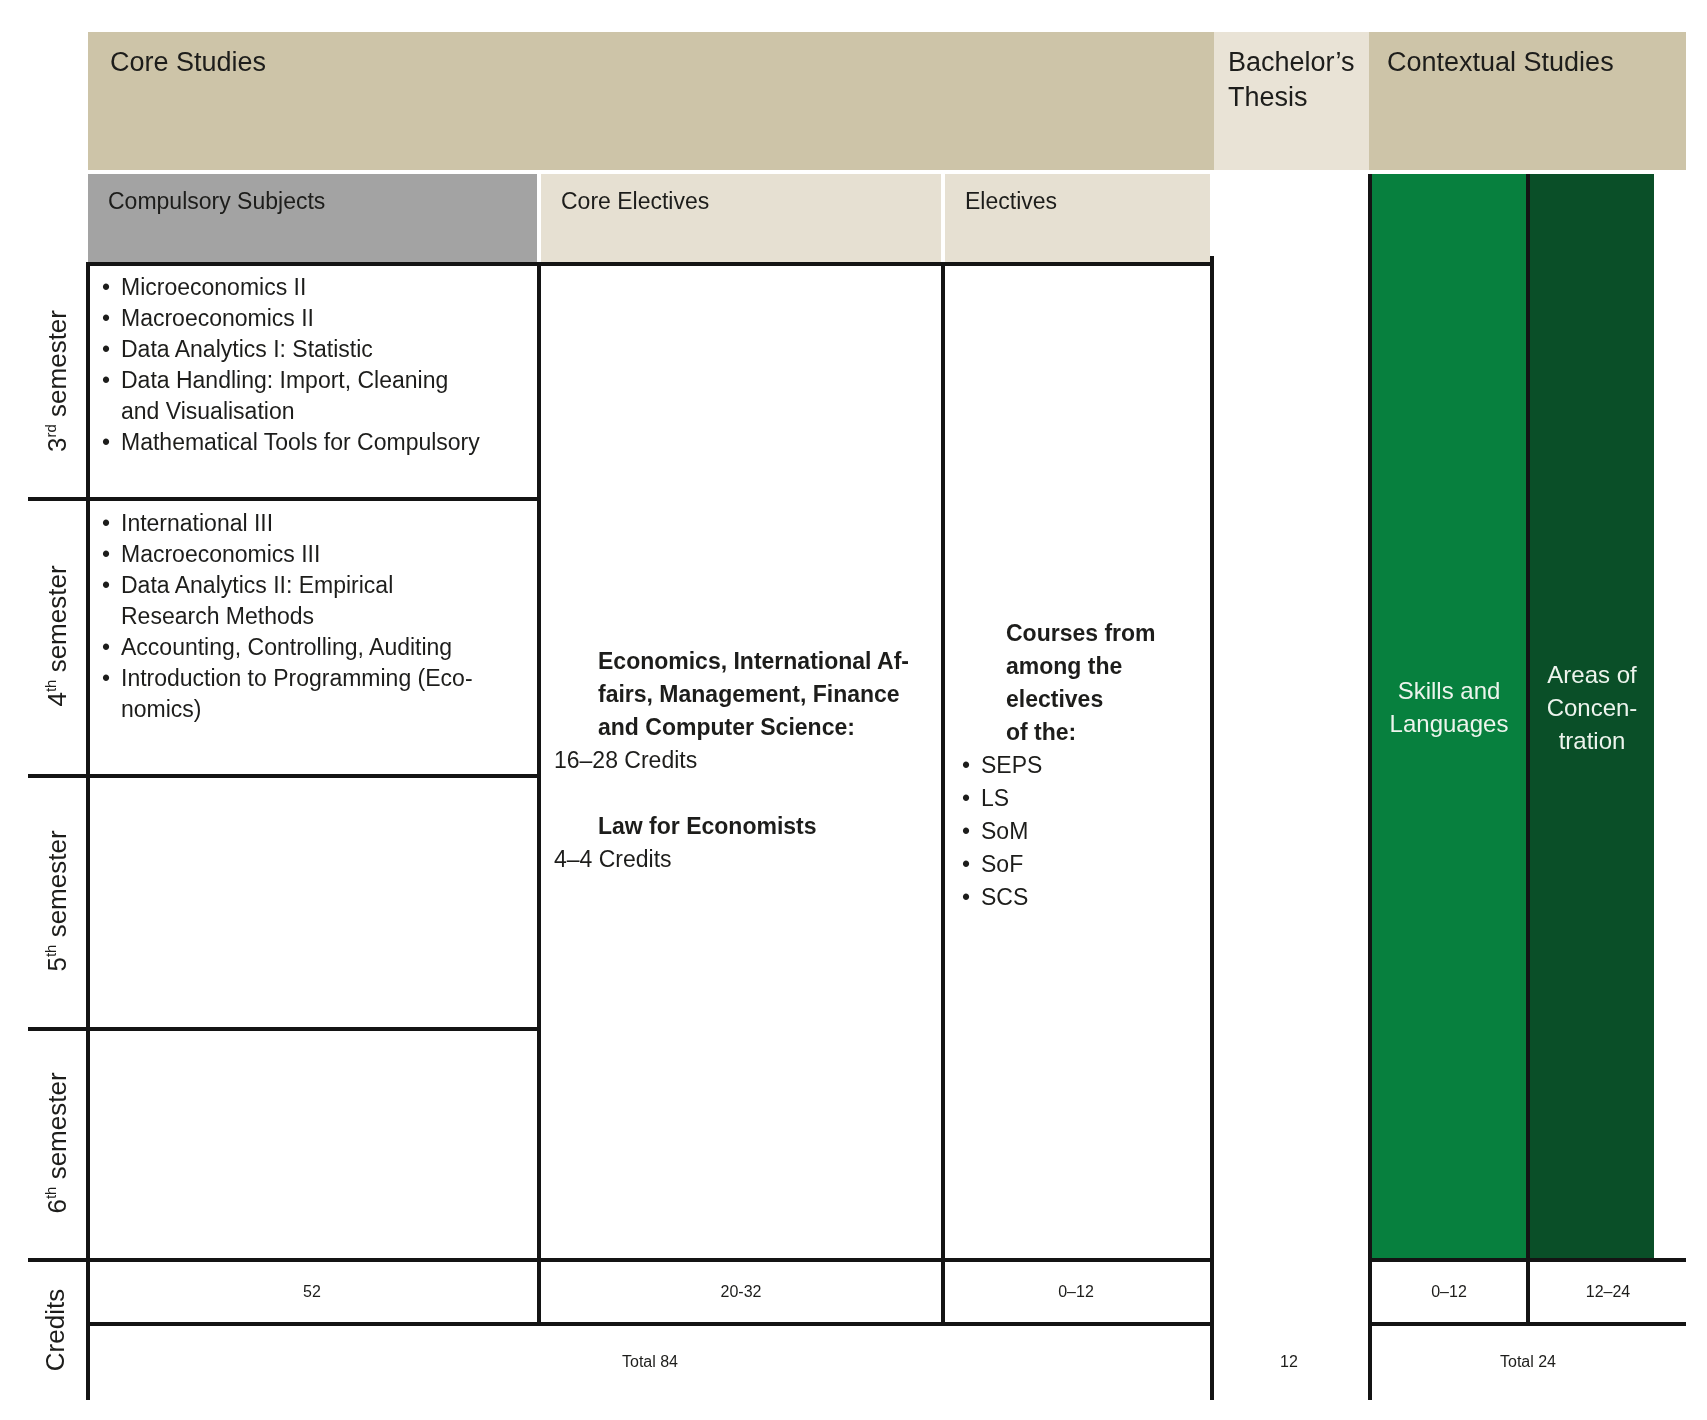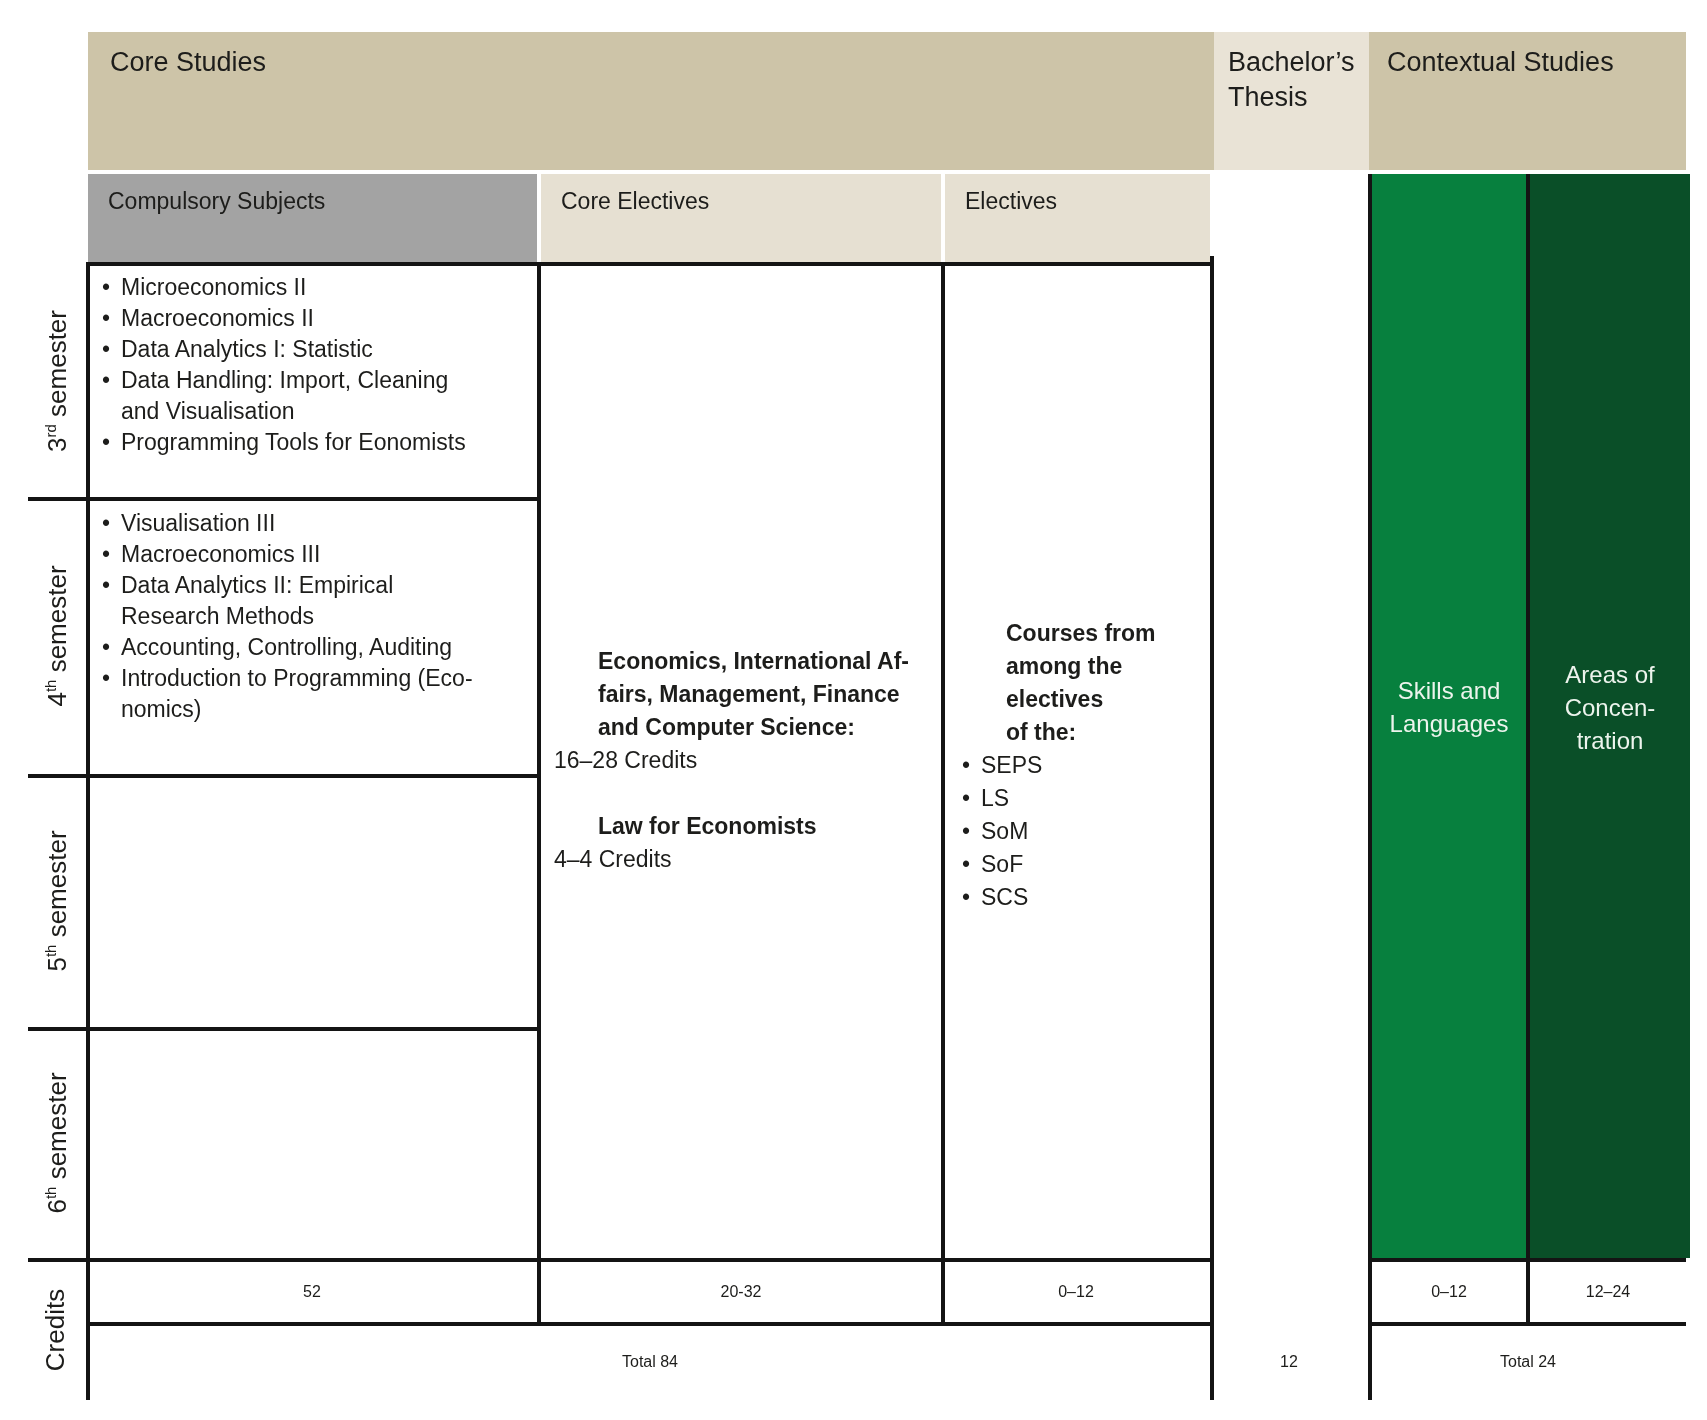--- a/index.html
+++ b/index.html
@@ -55,21 +55,21 @@
   </div>
 
   <div class="cell hdr2" style="left:88px;top:174px;width:449px;height:88px;background:#a3a3a3;">Compulsory Subjects</div>
   <div class="cell hdr2" style="left:541px;top:174px;width:400px;height:88px;background:#e6e0d2;">Core Electives</div>
   <div class="cell hdr2" style="left:945px;top:174px;width:265px;height:88px;background:#e6e0d2;">Electives</div>
 
   <div class="greencol" style="left:1372px;top:174px;width:154px;height:1084px;background:#07803e;">
     <div class="greenlabel">Skills and
 Languages</div>
   </div>
-  <div class="greencol" style="left:1530px;top:174px;width:160px;height:1084px;background:#0a4f28;">
+  <div class="greencol" style="left:1530px;top:174px;width:124px;height:1084px;background:#0a4f28;">
     <div class="greenlabel">Areas of
 Concen-
 tration</div>
   </div>
 
   <div class="line" style="left:86px;top:262px;width:1128px;height:4px;"></div>
   <div class="line" style="left:28px;top:497px;width:513px;height:4px;"></div>
   <div class="line" style="left:28px;top:774px;width:513px;height:4px;"></div>
   <div class="line" style="left:28px;top:1027px;width:513px;height:4px;"></div>
   <div class="line" style="left:28px;top:1258px;width:1186px;height:4px;"></div>
@@ -111,28 +111,28 @@
       <span class="bullet">•</span>
       <span class="t">Data Analytics I: Statistic</span>
     </div>
       <div class="li">
       <span class="bullet">•</span>
       <span class="t">Data Handling: Import, Cleaning
 and Visualisation</span>
     </div>
       <div class="li">
       <span class="bullet">•</span>
-      <span class="t">Programming Tools for Eonomists</span>
+      <span class="t">Mathematical Tools for Compulsory</span>
     </div>
     </div>
 
   <div class="courses" style="left:102px;top:508px;width:440px;">
       <div class="li">
       <span class="bullet">•</span>
-      <span class="t">Visualisation III</span>
+      <span class="t">International III</span>
     </div>
       <div class="li">
       <span class="bullet">•</span>
       <span class="t">Macroeconomics III</span>
     </div>
       <div class="li">
       <span class="bullet">•</span>
       <span class="t">Data Analytics II: Empirical
 Research Methods</span>
     </div>

